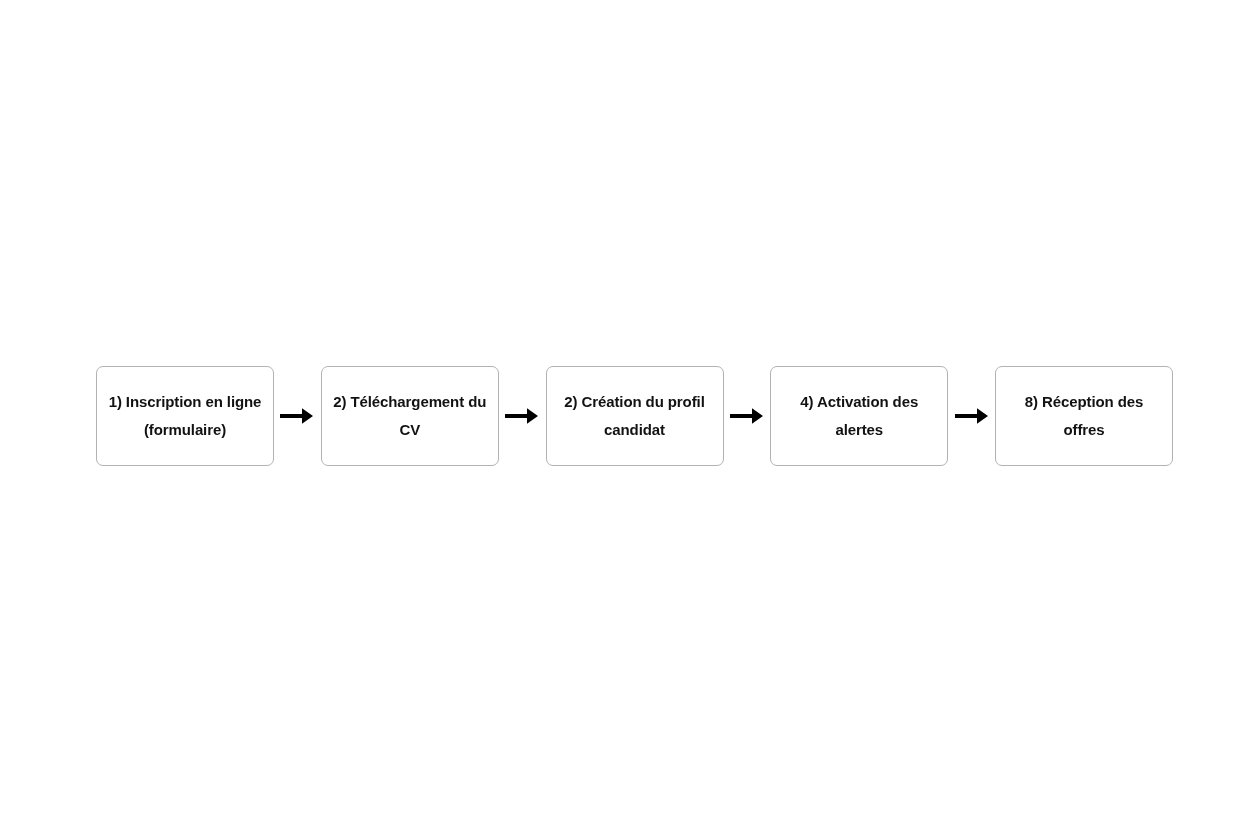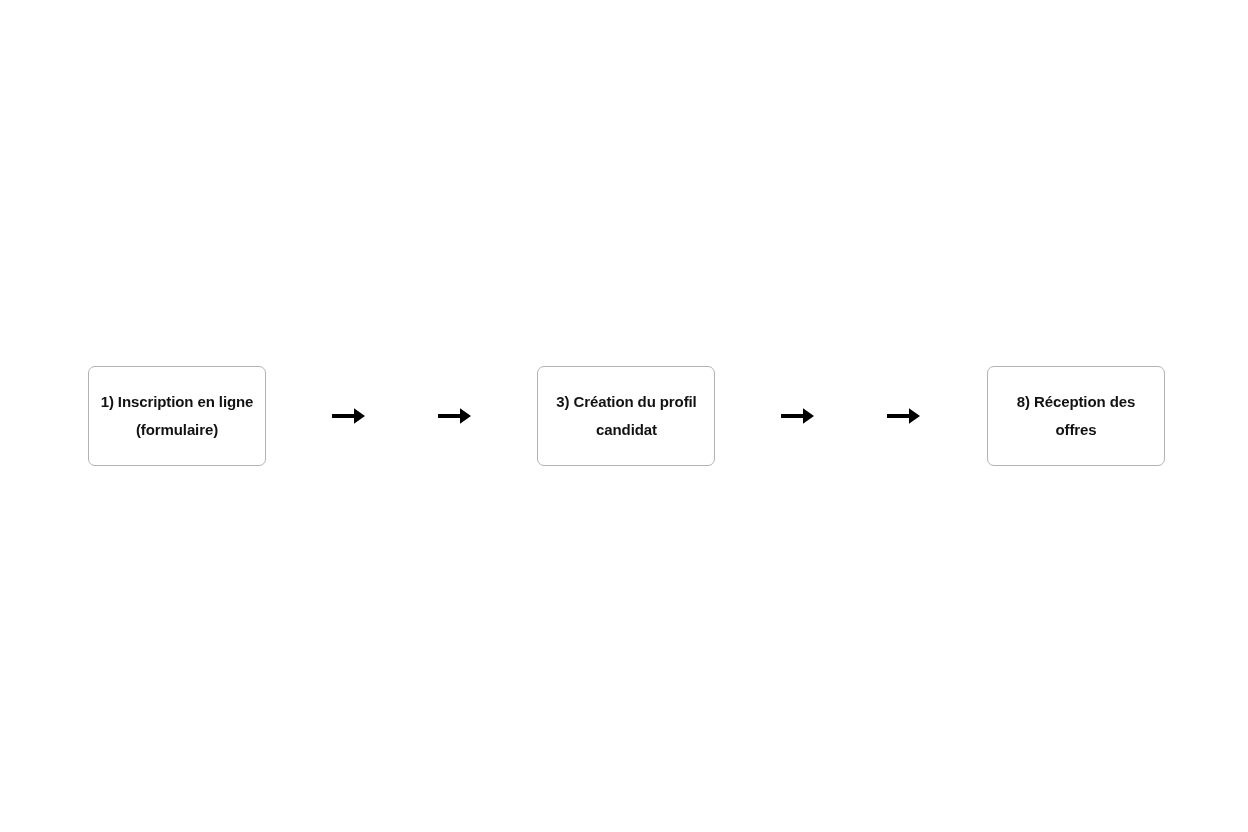--- a/index.html
+++ b/index.html
@@ -17,21 +17,21 @@
 
   .canvas {
     position: relative;
     width: 1248px;
     height: 832px;
     background: #ffffff;
   }
 
   .flow {
     position: absolute;
-    left: 88px;
+    left: 96px;
     top: 366px;
     width: 1077px;
     height: 100px;
     display: flex;
     flex-direction: row;
     align-items: center;
     justify-content: space-between;
   }
 
   .node {
@@ -80,37 +80,43 @@
     <div class="node">
       <span class="node-label">1) Inscription en ligne (formulaire)</span>
     </div>
 
     <div class="arrow">
       <svg width="34" height="22" viewBox="0 0 34 22" aria-hidden="true">
         <path d="M0 9 H22 V3.2 L33 11 L22 18.8 V13 H0 Z" fill="#000000"></path>
       </svg>
     </div>
 
+    <div class="node">
+      <span class="node-label">2) Téléchargement du CV</span>
+    </div>
 
     <div class="arrow">
       <svg width="34" height="22" viewBox="0 0 34 22" aria-hidden="true">
         <path d="M0 9 H22 V3.2 L33 11 L22 18.8 V13 H0 Z" fill="#000000"></path>
       </svg>
     </div>
 
     <div class="node">
-      <span class="node-label">3) Création du profil candidat</span>
+      <span class="node-label">2) Création du profil candidat</span>
     </div>
 
     <div class="arrow">
       <svg width="34" height="22" viewBox="0 0 34 22" aria-hidden="true">
         <path d="M0 9 H22 V3.2 L33 11 L22 18.8 V13 H0 Z" fill="#000000"></path>
       </svg>
     </div>
 
+    <div class="node">
+      <span class="node-label">4) Activation des alertes</span>
+    </div>
 
     <div class="arrow">
       <svg width="34" height="22" viewBox="0 0 34 22" aria-hidden="true">
         <path d="M0 9 H22 V3.2 L33 11 L22 18.8 V13 H0 Z" fill="#000000"></path>
       </svg>
     </div>
 
     <div class="node">
       <span class="node-label">8) Réception des offres</span>
     </div>

